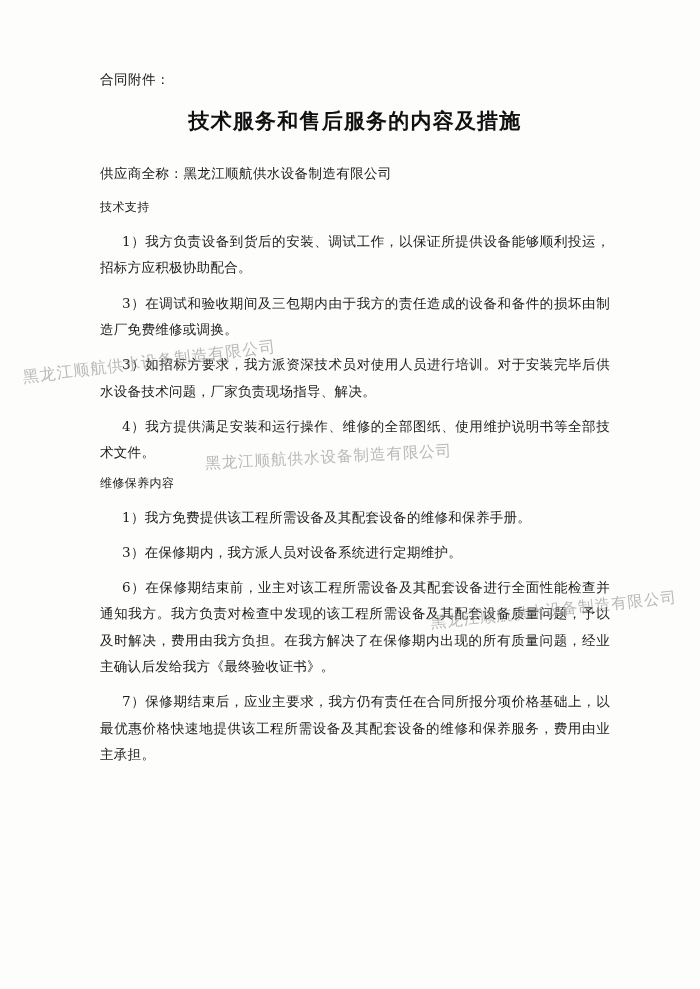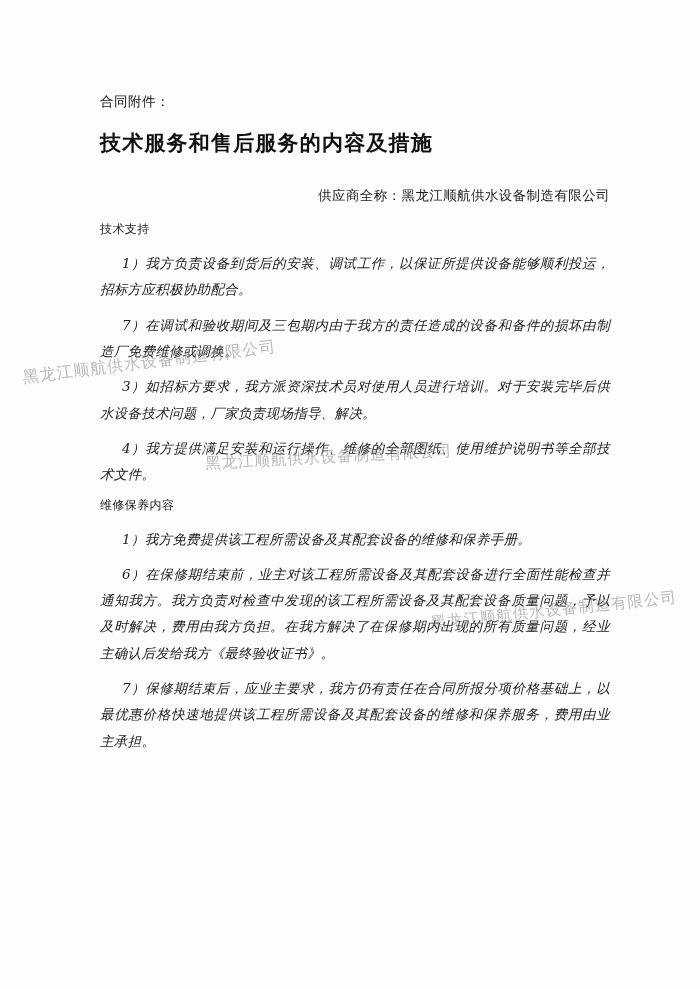--- a/index.html
+++ b/index.html
@@ -16,59 +16,57 @@
     color: #1b1b1b;
   }
   .page {
     position: absolute;
     inset: 0;
     background: #fdfdfc;
   }
   .content {
     position: absolute;
     left: 100px;
-    top: 93px;
+    top: 71px;
     width: 510px;
   }
   .label-line {
     font-size: 13.5px;
     letter-spacing: 0.5px;
     margin-bottom: 18px;
     color: #161616;
   }
   .doc-title {
     font-size: 21px;
     font-weight: bold;
-    text-align: left;
+    text-align: center;
     letter-spacing: 1.2px;
     margin: 0 0 30px 0;
     color: #101010;
     font-family: "DejaVu Serif", "Liberation Serif", serif;
   }
   .supplier {
     font-size: 13.5px;
     margin-bottom: 16px;
     letter-spacing: 0.4px;
-    text-align: right;
   }
   .section-head {
     font-size: 12px;
     margin: 0 0 12px 0;
     letter-spacing: 0.4px;
   }
   .section-head.spaced {
   }
   .para {
     font-size: 13.5px;
     line-height: 1.95;
     text-align: justify;
     text-justify: inter-ideograph;
     margin: 0 0 9px 0;
     letter-spacing: 0.3px;
-    font-style: italic;
   }
   .para .indent {
     display: inline-block;
     width: 22px;
   }
   
   .wm {
     position: absolute;
     color: rgba(130, 128, 126, 0.55);
     font-size: 15px;
@@ -106,27 +104,28 @@
 
     <div class="label-line">合同附件：</div>
 
     <h1 class="doc-title">技术服务和售后服务的内容及措施</h1>
 
     <div class="supplier">供应商全称：黑龙江顺航供水设备制造有限公司</div>
 
     <div class="section-head">技术支持</div>
 
     <p class="para"><span class="indent"></span><span>1）我方负责设备到货后的安装、调试工作，以保证所提供设备能够顺利投运，招标方应积极协助配合。</span></p>
-    <p class="para"><span class="indent"></span><span>7）在调试和验收期间及三包期内由于我方的责任造成的设备和备件的损坏由制造厂免费维修或调换。</span></p>
+    <p class="para"><span class="indent"></span><span>3）在调试和验收期间及三包期内由于我方的责任造成的设备和备件的损坏由制造厂免费维修或调换。</span></p>
     <p class="para"><span class="indent"></span><span>3）如招标方要求，我方派资深技术员对使用人员进行培训。对于安装完毕后供水设备技术问题，厂家负责现场指导、解决。</span></p>
     <p class="para"><span class="indent"></span><span>4）我方提供满足安装和运行操作、维修的全部图纸、使用维护说明书等全部技术文件。</span></p>
 
     <div class="section-head spaced">维修保养内容</div>
 
     <p class="para"><span class="indent"></span><span>1）我方免费提供该工程所需设备及其配套设备的维修和保养手册。</span></p>
+    <p class="para"><span class="indent"></span><span>3）在保修期内，我方派人员对设备系统进行定期维护。</span></p>
     <p class="para"><span class="indent"></span><span>6）在保修期结束前，业主对该工程所需设备及其配套设备进行全面性能检查并通知我方。我方负责对检查中发现的该工程所需设备及其配套设备质量问题，予以及时解决，费用由我方负担。在我方解决了在保修期内出现的所有质量问题，经业主确认后发给我方《最终验收证书》。</span></p>
     <p class="para"><span class="indent"></span><span>7）保修期结束后，应业主要求，我方仍有责任在合同所报分项价格基础上，以最优惠价格快速地提供该工程所需设备及其配套设备的维修和保养服务，费用由业主承担。</span></p>
 
   </div>
 
   <div class="wm wm-1">黑龙江顺航供水设备制造有限公司</div>
   <div class="wm wm-2">黑龙江顺航供水设备制造有限公司</div>
   <div class="wm wm-3">黑龙江顺航供水设备制造有限公司</div>
 
 </div>

